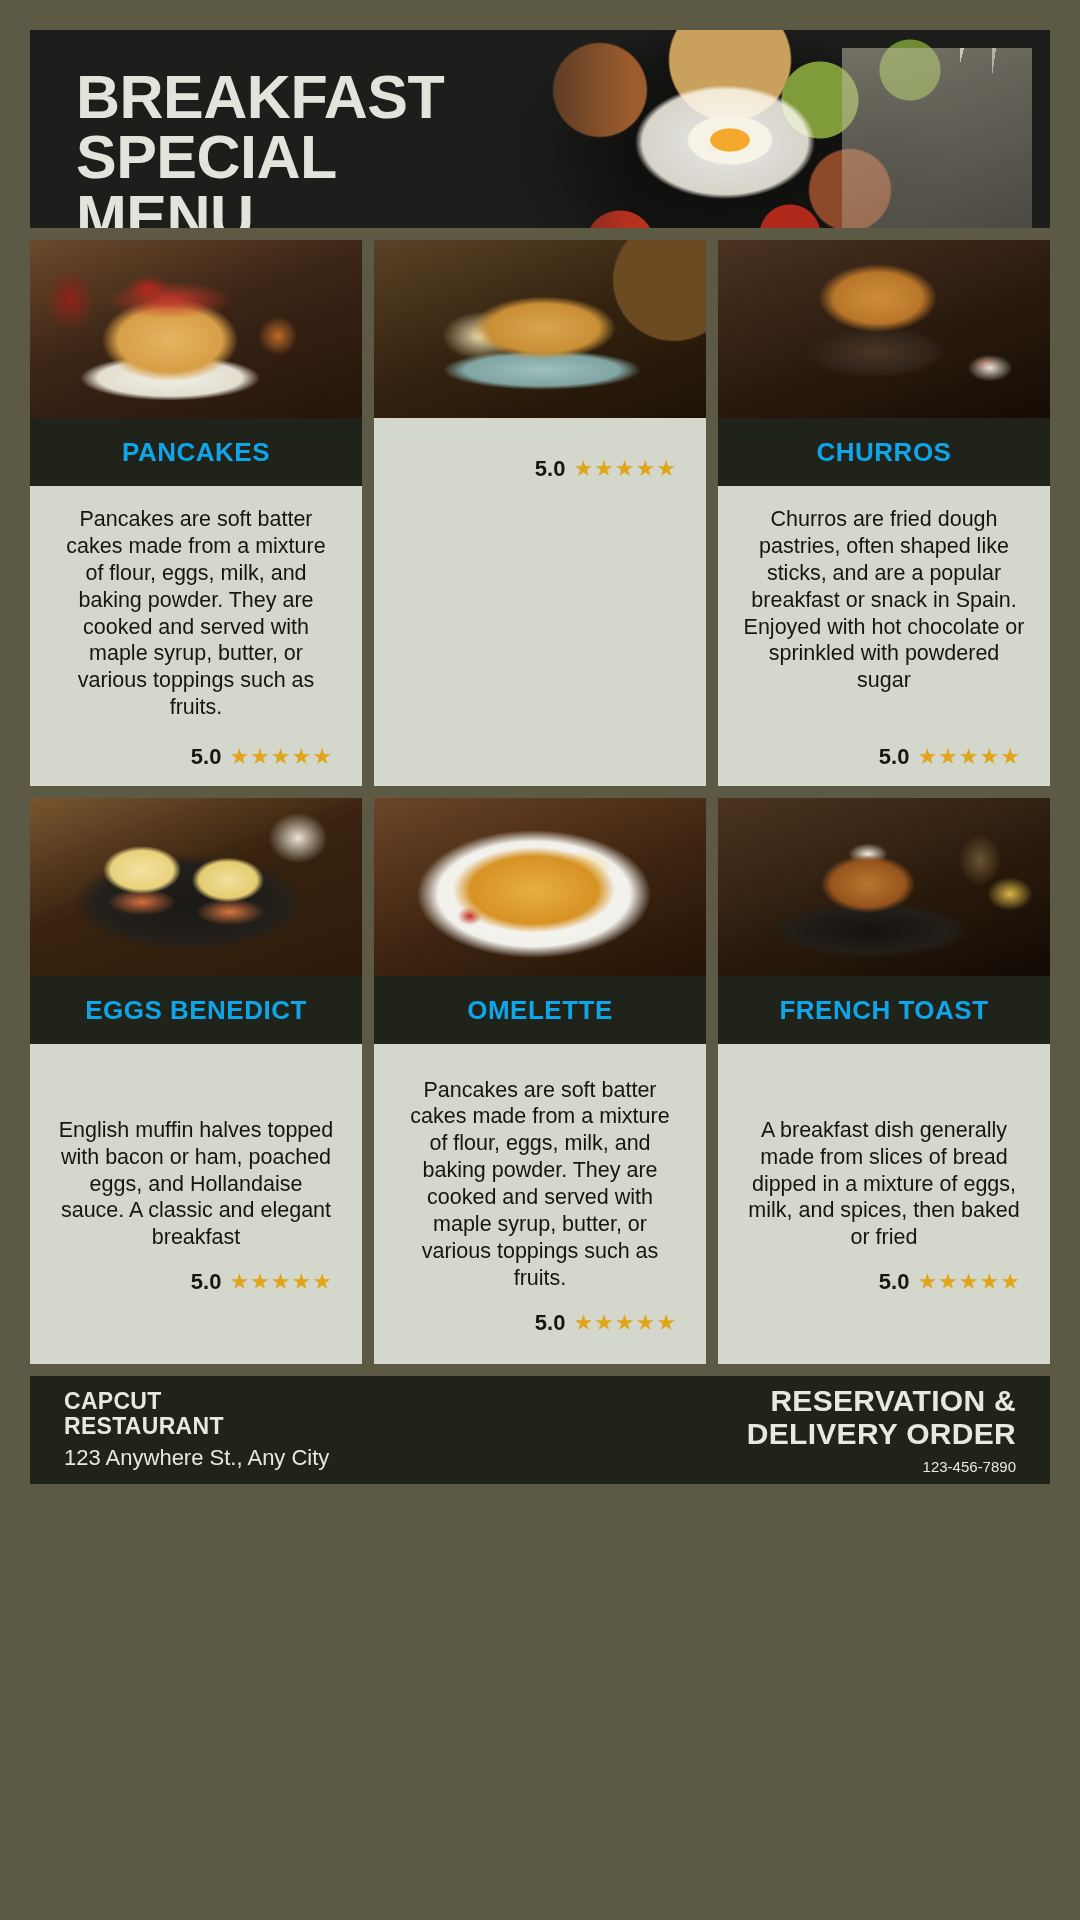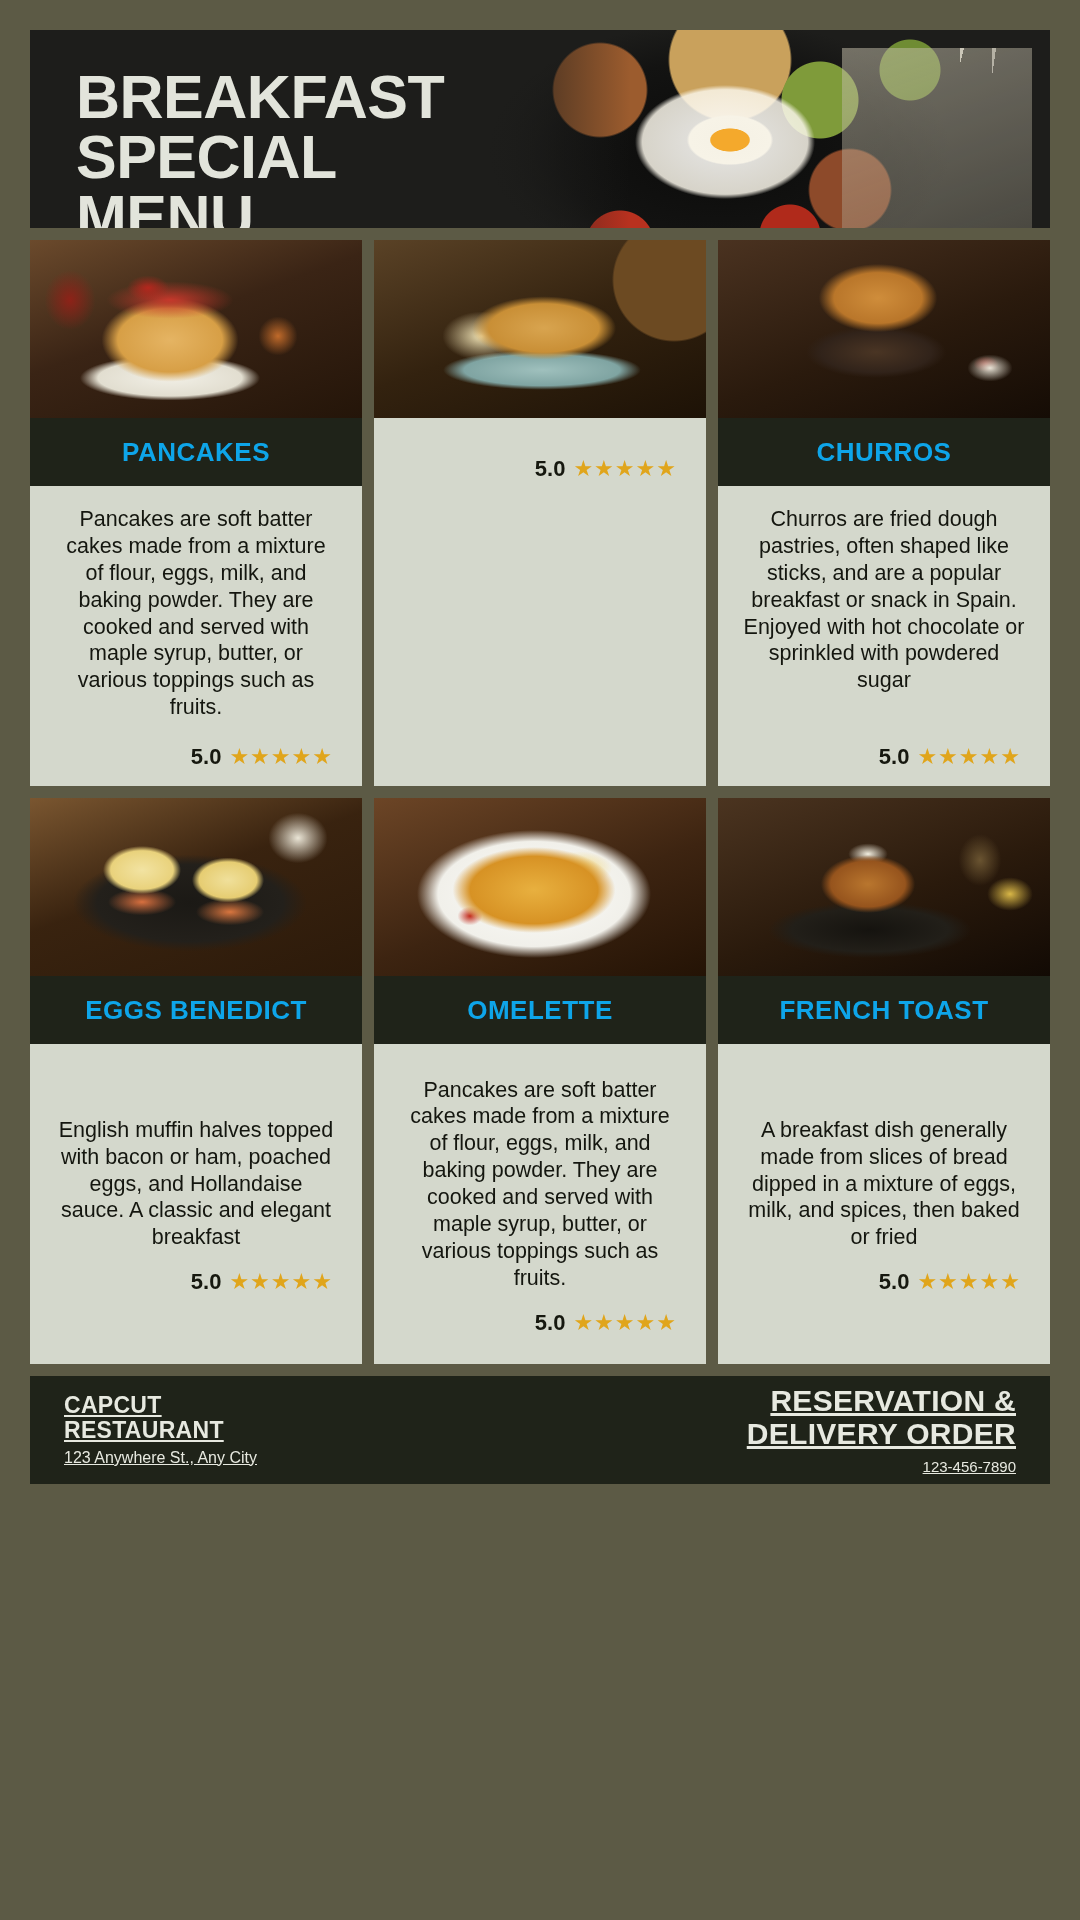--- a/index.html
+++ b/index.html
@@ -139,31 +139,30 @@
   
   .footer {
     margin-top: 12px;
     background: #1f2319;
     height: 108px;
     display: flex;
     align-items: center;
     justify-content: space-between;
     padding: 8px 34px;
     color: #e7e9e0;
-    text-decoration: underline;
   }
   .footer-left .brand {
     font-size: 23px;
     font-weight: 700;
     line-height: 1.08;
     letter-spacing: 0.3px;
     white-space: pre-line;
   }
   .footer-left .addr {
-    font-size: 16px;
+    font-size: 22px;
     margin-top: 6px;
   }
   .footer-right { text-align: right; }
   .footer-right .cta {
     font-size: 30px;
     font-weight: 700;
     line-height: 1.08;
     letter-spacing: 0.3px;
     white-space: pre-line;
   }

